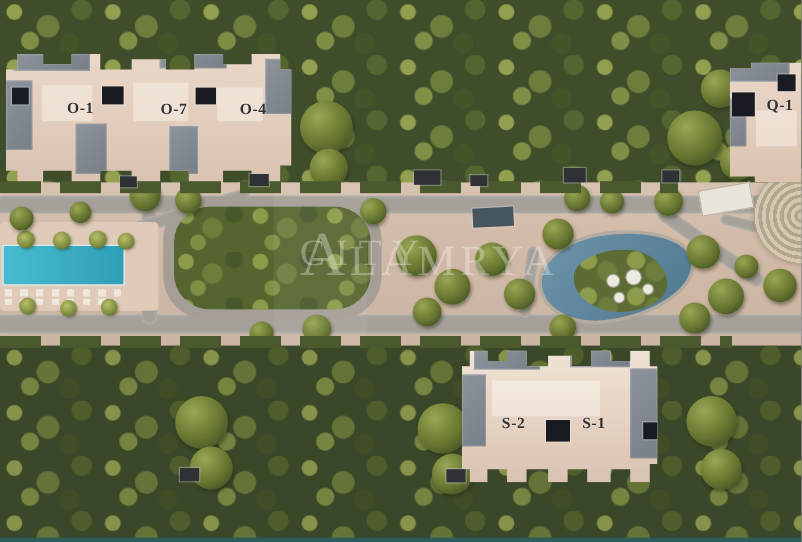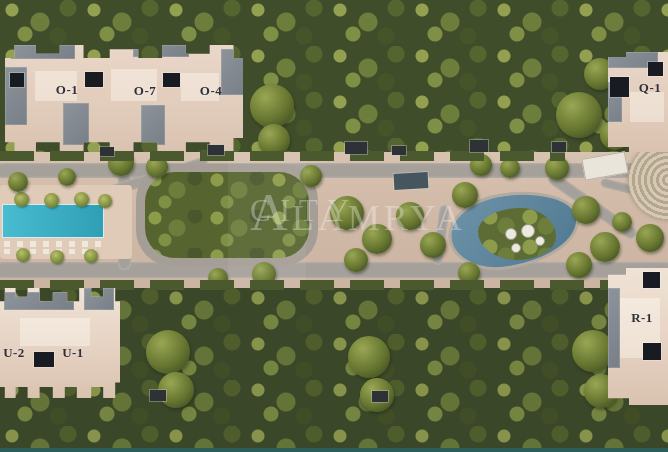--- a/index.html
+++ b/index.html
@@ -197,38 +197,34 @@
 
   <div class="cluster clip-tall" style="left:608px;top:52px;width:60px;height:100px;text-align:center;">
     <div class="g" style="left:0;top:0;width:50px;height:16px;"></div>
     <div class="g" style="left:0;top:30px;width:14px;height:40px;"></div>
     <div class="w" style="left:22px;top:40px;width:34px;height:30px;"></div>
     <div class="k" style="left:2px;top:25px;width:19px;height:20px;"></div>
     <div class="k" style="left:40px;top:10px;width:15px;height:14px;"></div>
     <div class="bl" style="left:42px;top:36px;">Q-1</div>
   </div>
 
-  <div class="cluster bottom clip-wide" style="left:0;top:288px;width:120px;height:110px;">
-    <div class="g" style="left:4px;top:4px;width:70px;height:18px;"></div>
-    <div class="g" style="left:84px;top:0;width:30px;height:22px;"></div>
-    <div class="w" style="left:20px;top:30px;width:70px;height:28px;"></div>
-    <div class="k" style="left:34px;top:64px;width:20px;height:15px;"></div>
-    <div class="bl" style="left:14px;top:65px;">U-2</div>
-    <div class="bl" style="left:73px;top:65px;">U-1</div>
-  </div>
-
-
-
-  <div class="cluster bottom clip-tall" style="left:608px;top:268px;width:60px;height:137px;">
-    <div class="g" style="left:0;top:20px;width:12px;height:80px;"></div>
-    <div class="w" style="left:12px;top:30px;width:40px;height:60px;"></div>
-    <div class="k" style="left:35px;top:4px;width:17px;height:16px;"></div>
-    <div class="k" style="left:35px;top:75px;width:18px;height:17px;"></div>
-    <div class="bl" style="left:34px;top:50px;">R-1</div>
-  </div>
+
+
+  <div class="cluster bottom clip-wide" style="left:385px;top:292px;width:163px;height:110px;">
+    <div class="g" style="left:10px;top:0;width:55px;height:16px;"></div>
+    <div class="g" style="left:90px;top:0;width:50px;height:14px;"></div>
+    <div class="g" style="left:0;top:20px;width:20px;height:60px;"></div>
+    <div class="g" style="left:140px;top:15px;width:23px;height:75px;"></div>
+    <div class="w" style="left:25px;top:25px;width:90px;height:30px;"></div>
+    <div class="k" style="left:70px;top:58px;width:20px;height:18px;"></div>
+    <div class="k" style="left:151px;top:60px;width:12px;height:14px;"></div>
+    <div class="bl" style="left:43px;top:61px;">S-2</div>
+    <div class="bl" style="left:110px;top:61px;">S-1</div>
+  </div>
+
 
   <div class="hedge" style="left:0;top:151px;width:565px;"></div>
   <div class="canopy" style="left:100px;top:147px;width:14px;height:9px;"></div>
   <div class="canopy" style="left:208px;top:145px;width:16px;height:10px;"></div>
   <div class="canopy" style="left:345px;top:142px;width:22px;height:12px;"></div>
   <div class="canopy" style="left:392px;top:146px;width:14px;height:9px;"></div>
   <div class="canopy" style="left:470px;top:140px;width:18px;height:12px;"></div>
   <div class="canopy" style="left:552px;top:142px;width:14px;height:10px;"></div>
   <div class="canopy" style="left:150px;top:390px;width:16px;height:11px;"></div>
   <div class="canopy" style="left:372px;top:391px;width:16px;height:11px;"></div>

